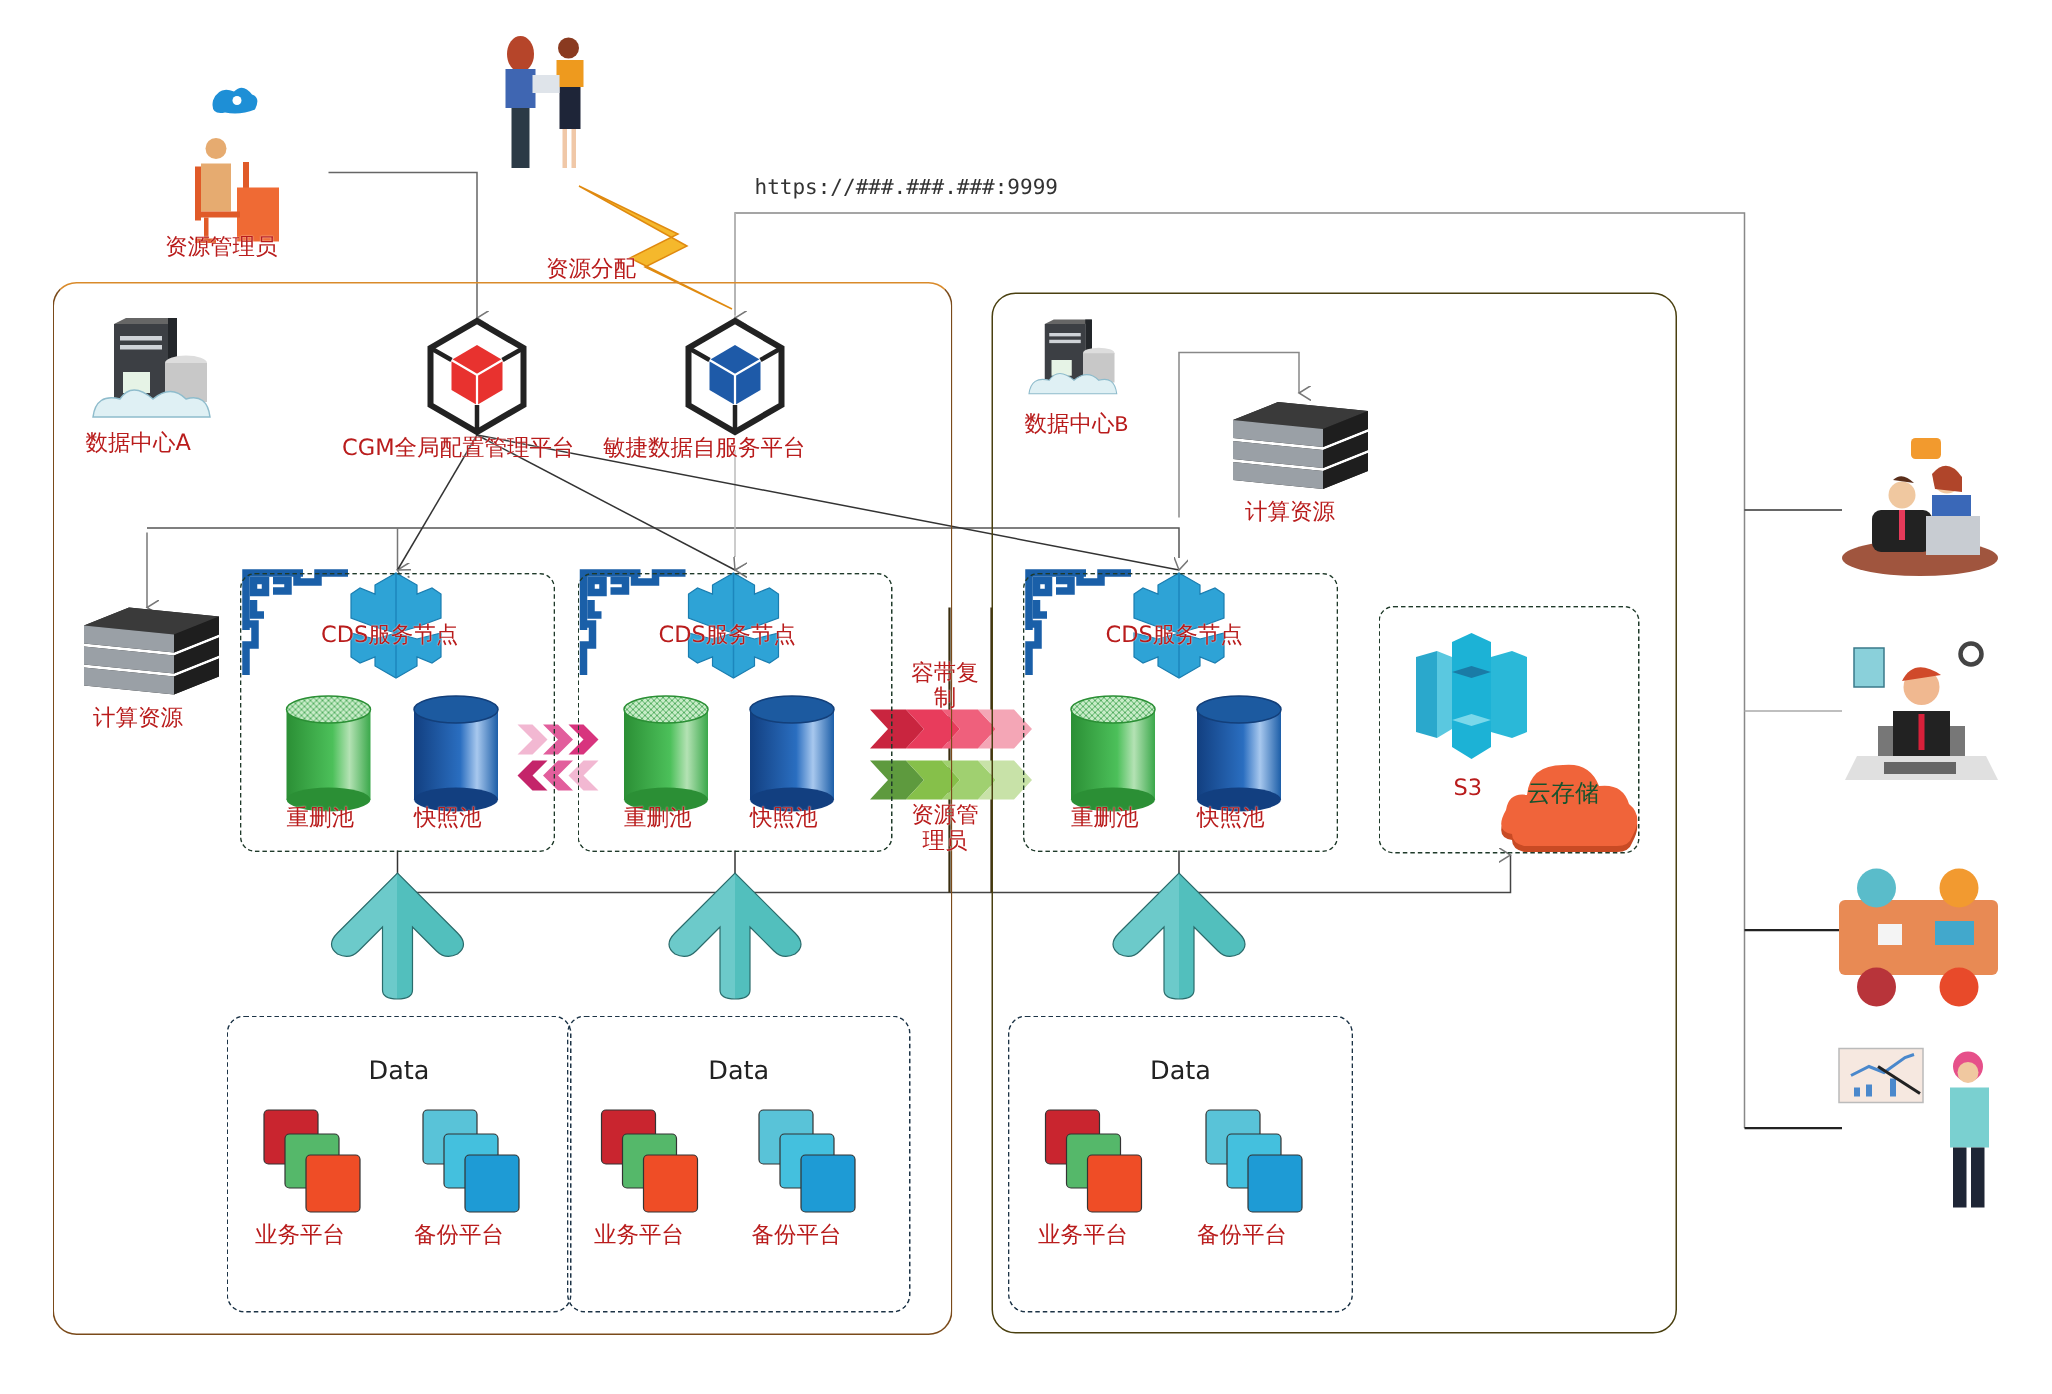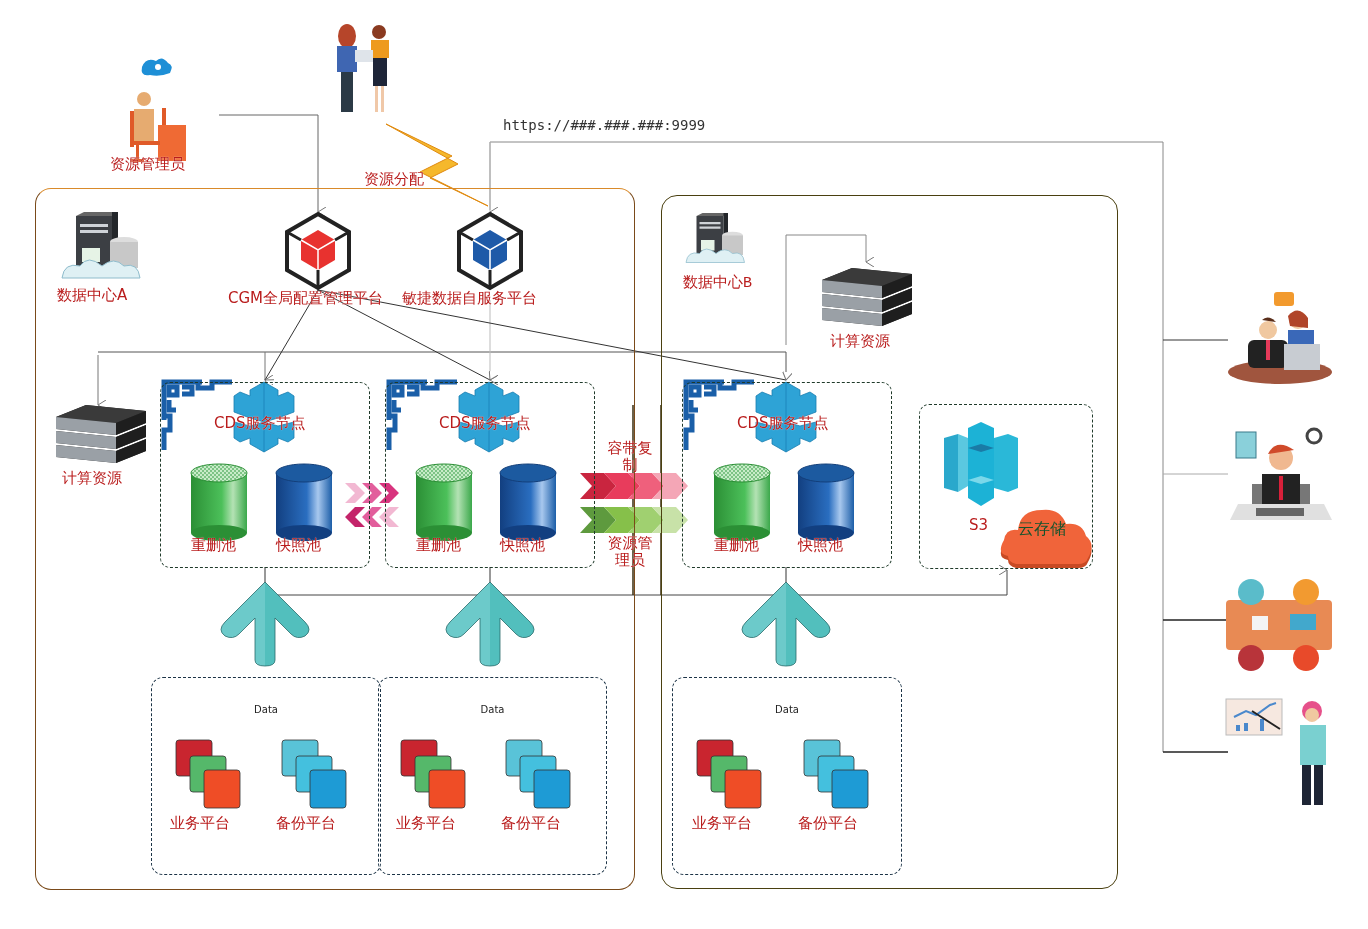--- a/index.html
+++ b/index.html
@@ -6,21 +6,21 @@
   body{width:1368px;height:929px;position:relative;overflow:hidden;font-family:"DejaVu Sans","Liberation Sans",sans-serif;}
   #diagram{position:absolute;left:0;top:0;width:1368px;height:670px;}
   .lbl{position:absolute;font-size:15px;color:#b91c1c;white-space:nowrap;text-align:center;
        text-shadow:0 0 1px #fff;font-family:"DejaVu Sans",sans-serif;}
   .url{position:absolute;left:503px;top:117px;font-family:"DejaVu Sans Mono","Liberation Mono",monospace;font-size:14px;color:#333;}
   .dc{position:absolute;border:1.5px solid #6b5510;border-radius:16px;}
   .dc-a{left:35px;top:188px;width:598px;height:700px;border-color:#7a4a1a;border-top-color:#d98a2a;}
   .dc-b{left:661px;top:195px;width:455px;height:692px;border-color:#4a4010;}
   .node{position:absolute;border:1.3px dashed #1f3a2a;border-radius:10px;}
   .data-box{position:absolute;border:1.3px dashed #1c3346;border-radius:12px;}
-  .data-title{position:absolute;width:100%;text-align:center;top:26px;font-size:10px;color:#222;}
+  .data-title{position:absolute;width:100%;text-align:center;top:26px;font-size:17px;color:#222;}
 </style>
 </head>
 <body>
 
 <div id="diagram">
 
 <svg width="1368" height="929" style="position:absolute;left:0;top:0">
   <defs>
     <marker id="arr" markerWidth="10" markerHeight="10" refX="5" refY="8" orient="auto" markerUnits="userSpaceOnUse">
       <path d="M0,0 L5,8 L10,0" fill="#fff" stroke="#777" stroke-width="1"></path>

